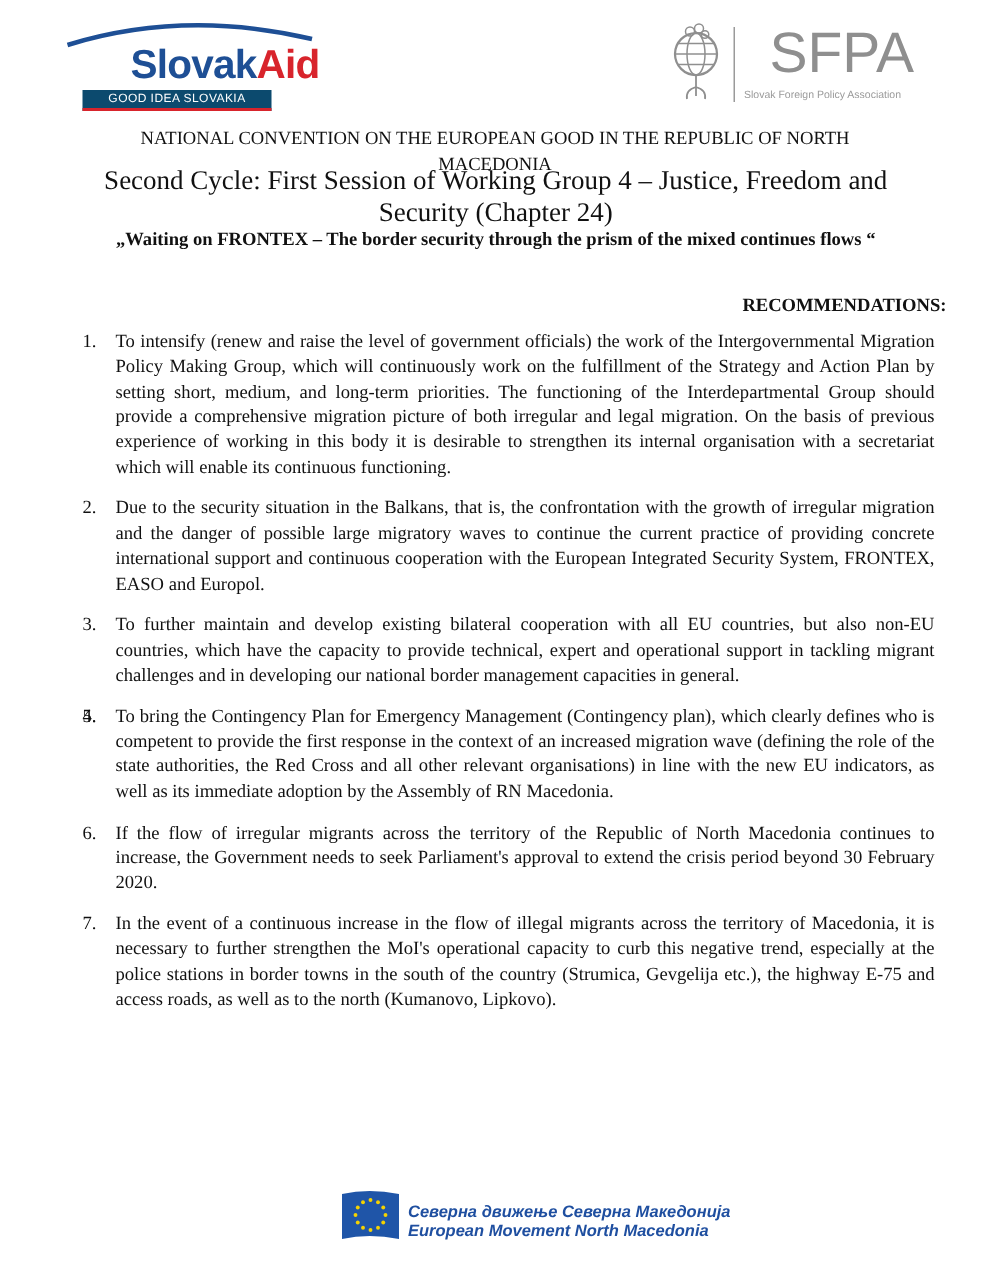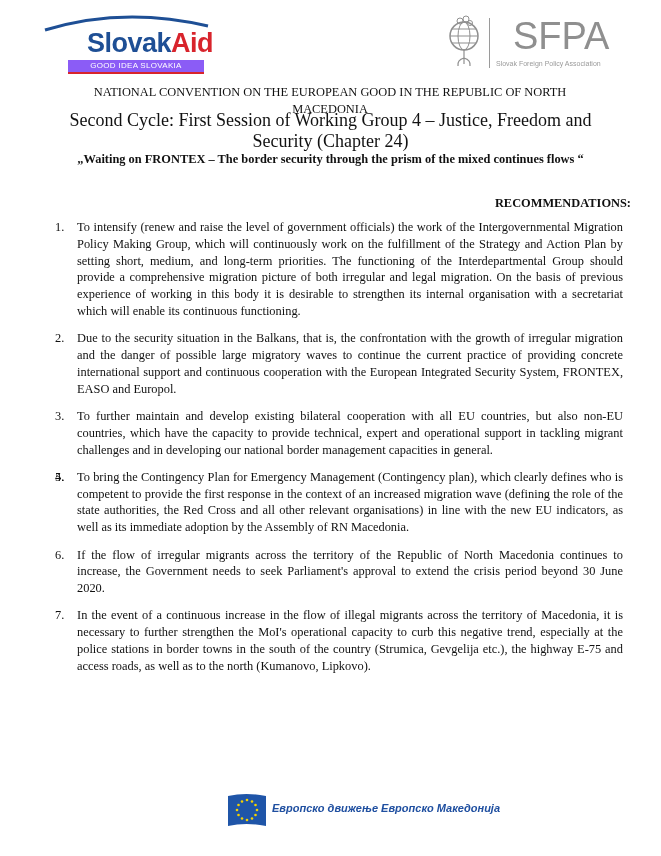--- a/index.html
+++ b/index.html
@@ -5,23 +5,23 @@
     html, body { margin: 0; padding: 0; background: #ffffff; }
     body { width: 661px; height: 856px; position: relative; overflow: hidden;
            font-family: "Liberation Serif", serif; color: #111; }
     .header { position: absolute; left: 0; top: 0; width: 661px; height: 80px; }
     .slovakaid { position: absolute; left: 35px; top: 12px; width: 185px; height: 62px; }
     .sa-arc { position: absolute; left: 8px; top: 0; }
     .sa-word { position: absolute; left: 8px; top: 16px; font-family: "Liberation Sans", sans-serif;
                font-weight: bold; font-size: 27px; letter-spacing: -0.5px; line-height: 30px; margin-left: 44px; }
     .sa-word .slovak { color: #1e4f95; }
     .sa-word .aid { color: #d8242c; }
-    .sa-tag { position: absolute; left: 20px; top: 48px; width: 136px; height: 12px; background: #8b5cf6;
+    .sa-tag { position: absolute; left: 20px; top: 48px; width: 126px; height: 12px; background: #0c4a6e;
               color: #fff; font-family: "Liberation Sans", sans-serif; font-size: 8px; line-height: 12px;
-              text-align: center; letter-spacing: 0.3px; border-bottom: 2px solid #d8242c; margin-left: 13px; }
+              text-align: center; letter-spacing: 0.3px; border-bottom: 2px solid #d8242c; }
     .sfpa { position: absolute; left: 443px; top: 14px; width: 180px; height: 58px; }
     .sfpa-emblem { position: absolute; left: 0; top: 0; }
     .sfpa-divider { position: absolute; left: 46px; top: 4px; width: 1px; height: 50px; background: #9a9a9a; }
     .sfpa-letters { position: absolute; left: 52px; top: 0; font-family: "Liberation Sans", sans-serif;
                     font-size: 38px; color: #8f8f8f; line-height: 44px; letter-spacing: 0px; margin-left: 18px; }
     .sfpa-sub { position: absolute; left: 53px; top: 46px; font-family: "Liberation Sans", sans-serif;
                 font-size: 7px; color: #9a9a9a; white-space: nowrap; }
 
     .title { position: absolute; left: 70px; top: 84px; width: 520px; text-align: center;
              font-size: 12.4px; line-height: 17px; }
@@ -94,21 +94,21 @@
   </li>
   <li class="rec">
     <span class="num">4.</span>
   </li>
   <li class="rec">
     <span class="num">5.</span>
     <span>To bring the Contingency Plan for Emergency Management (Contingency plan), which clearly defines who is competent to provide the first response in the context of an increased migration wave (defining the role of the state authorities, the Red Cross and all other relevant organisations) in line with the new EU indicators, as well as its immediate adoption by the Assembly of RN Macedonia.</span>
   </li>
   <li class="rec">
     <span class="num">6.</span>
-    <span>If the flow of irregular migrants across the territory of the Republic of North Macedonia continues to increase, the Government needs to seek Parliament's approval to extend the crisis period beyond 30 June 2020.</span>
+    <span>If the flow of irregular migrants across the territory of the Republic of North Macedonia continues to increase, the Government needs to seek Parliament's approval to extend the crisis period beyond 30 February 2020.</span>
   </li>
   <li class="rec">
     <span class="num">7.</span>
     <span>In the event of a continuous increase in the flow of illegal migrants across the territory of Macedonia, it is necessary to further strengthen the MoI's operational capacity to curb this negative trend, especially at the police stations in border towns in the south of the country (Strumica, Gevgelija etc.), the highway E-75 and access roads, as well as to the north (Kumanovo, Lipkovo).</span>
   </li>
 </ol>
 
 <div class="footer">
   <svg class="eu-flag" width="42" height="38" viewBox="0 0 42 38">
     <path d="M2 4 Q 20 0 40 4 L40 34 Q 20 30 2 34 Z" fill="#1f55a8"></path>
@@ -121,15 +121,16 @@
         <circle cx="26" cy="26.5" r="1.3"></circle>
       <circle cx="21" cy="28" r="1.3"></circle>
         <circle cx="16" cy="26.5" r="1.3"></circle>
         <circle cx="12.5" cy="23" r="1.3"></circle>
       <circle cx="11" cy="18" r="1.3"></circle>
         <circle cx="12.5" cy="13" r="1.3"></circle>
         <circle cx="16" cy="9.5" r="1.3"></circle>
     </g>
   </svg>
   <div class="emnm-text">
-    <div>Европско движење Европско Македонија</div>
+    <div>Северна движење Северна Македонија</div>
+    <div>European Movement North Macedonia</div>
   </div>
 </div>
 
 </body></html>

